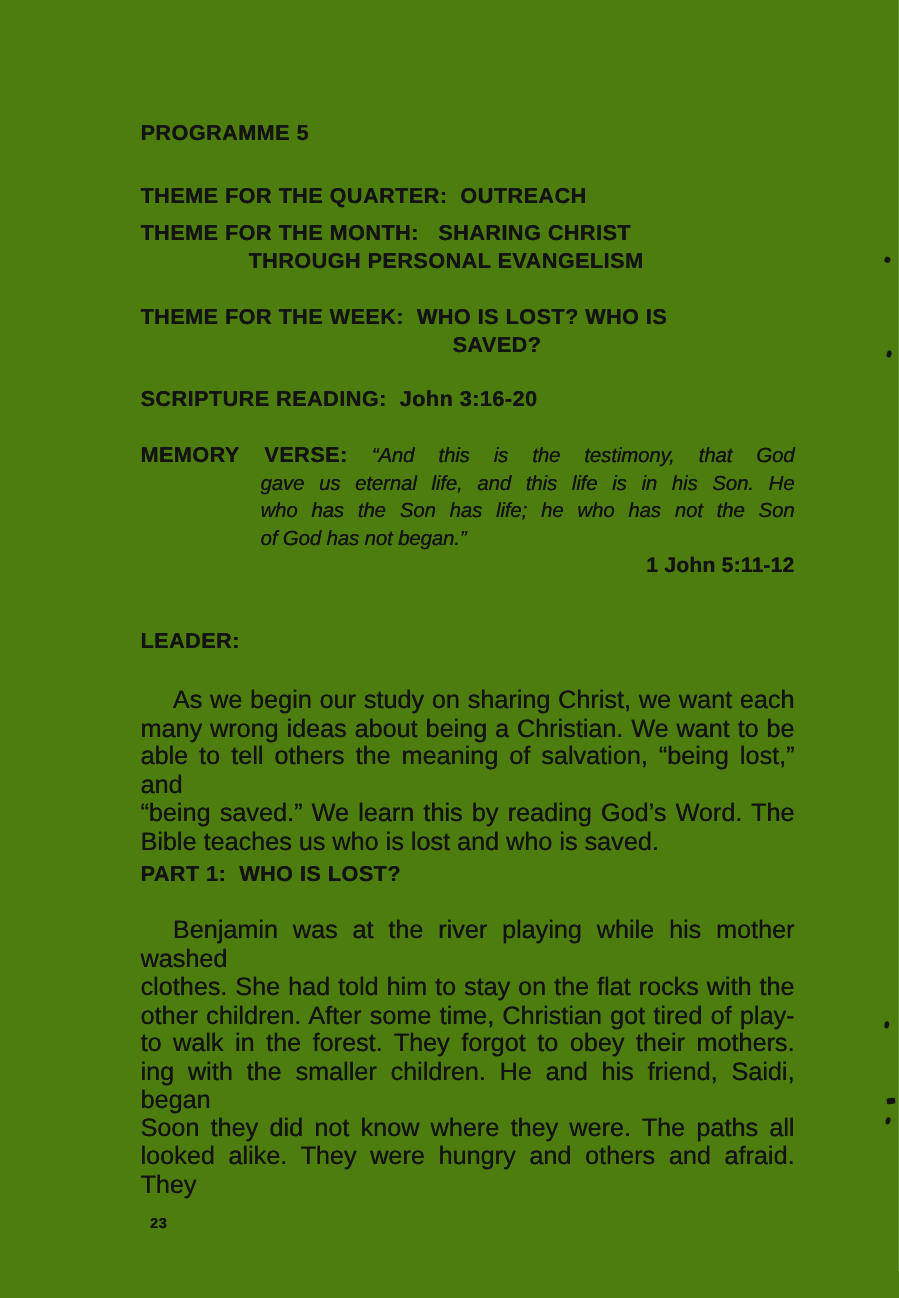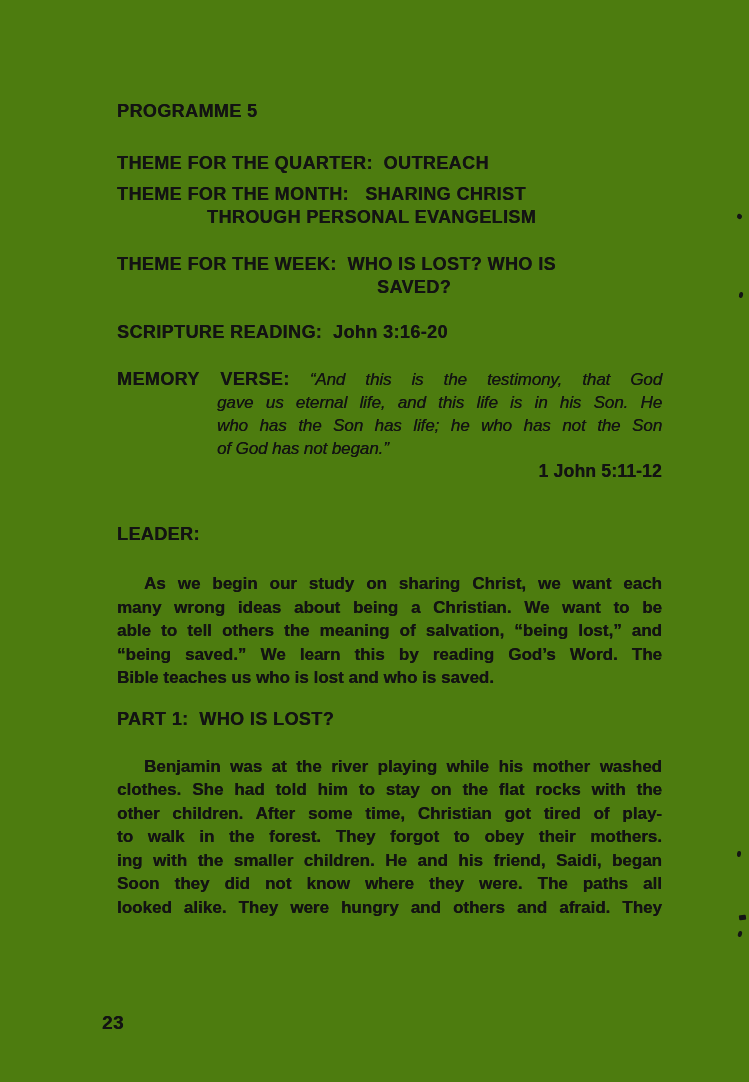--- a/index.html
+++ b/index.html
@@ -29,23 +29,22 @@
     text-shadow: 0.25px 0 0 currentColor; 
   }
   .h {
     font-weight: bold;
     font-size: 18px;
     line-height: 23px;
     letter-spacing: 0.4px;
     white-space: pre-wrap;
   }
   .body-line {
-    font-size: 17px;
+    font-size: 21px;
     line-height: 23.5px;
-    font-weight: bold;
   }
   .jl {
     text-align: justify;
     text-align-last: justify;
   }
   .fl {
     text-indent: 27px;
   }
   .block-programme   { margin-bottom: 29px; }
   .block-quarter     { margin-bottom: 8px; }
@@ -79,29 +78,29 @@
     font-weight: bold;
     font-size: 17.5px;
     line-height: 23px;
     letter-spacing: 0.2px;
   }
   .block-leader {
     margin-top: 40px;
     margin-bottom: 26px;
   }
   .block-part1 {
-    margin-top: 18px;
+    margin-top: 4px;
     margin-bottom: 24px;
   }
   .page-number {
     position: absolute;
-    left: 102px;
+    left: 125px;
     top: 1012px;
     font-weight: bold;
-    font-size: 19px;
+    font-size: 12px;
     letter-spacing: 0.5px;
     text-shadow: 0.25px 0 0 currentColor;
   }
   .speck {
     position: absolute;
     background: #151515;
     border-radius: 45% 55% 50% 50%;
   }
   .speck.s1 { left: 737px; top: 214px; width: 5px; height: 5px; transform: rotate(25deg); }
   .speck.s2 { left: 739px; top: 292px; width: 4px; height: 6px; transform: rotate(15deg); }

